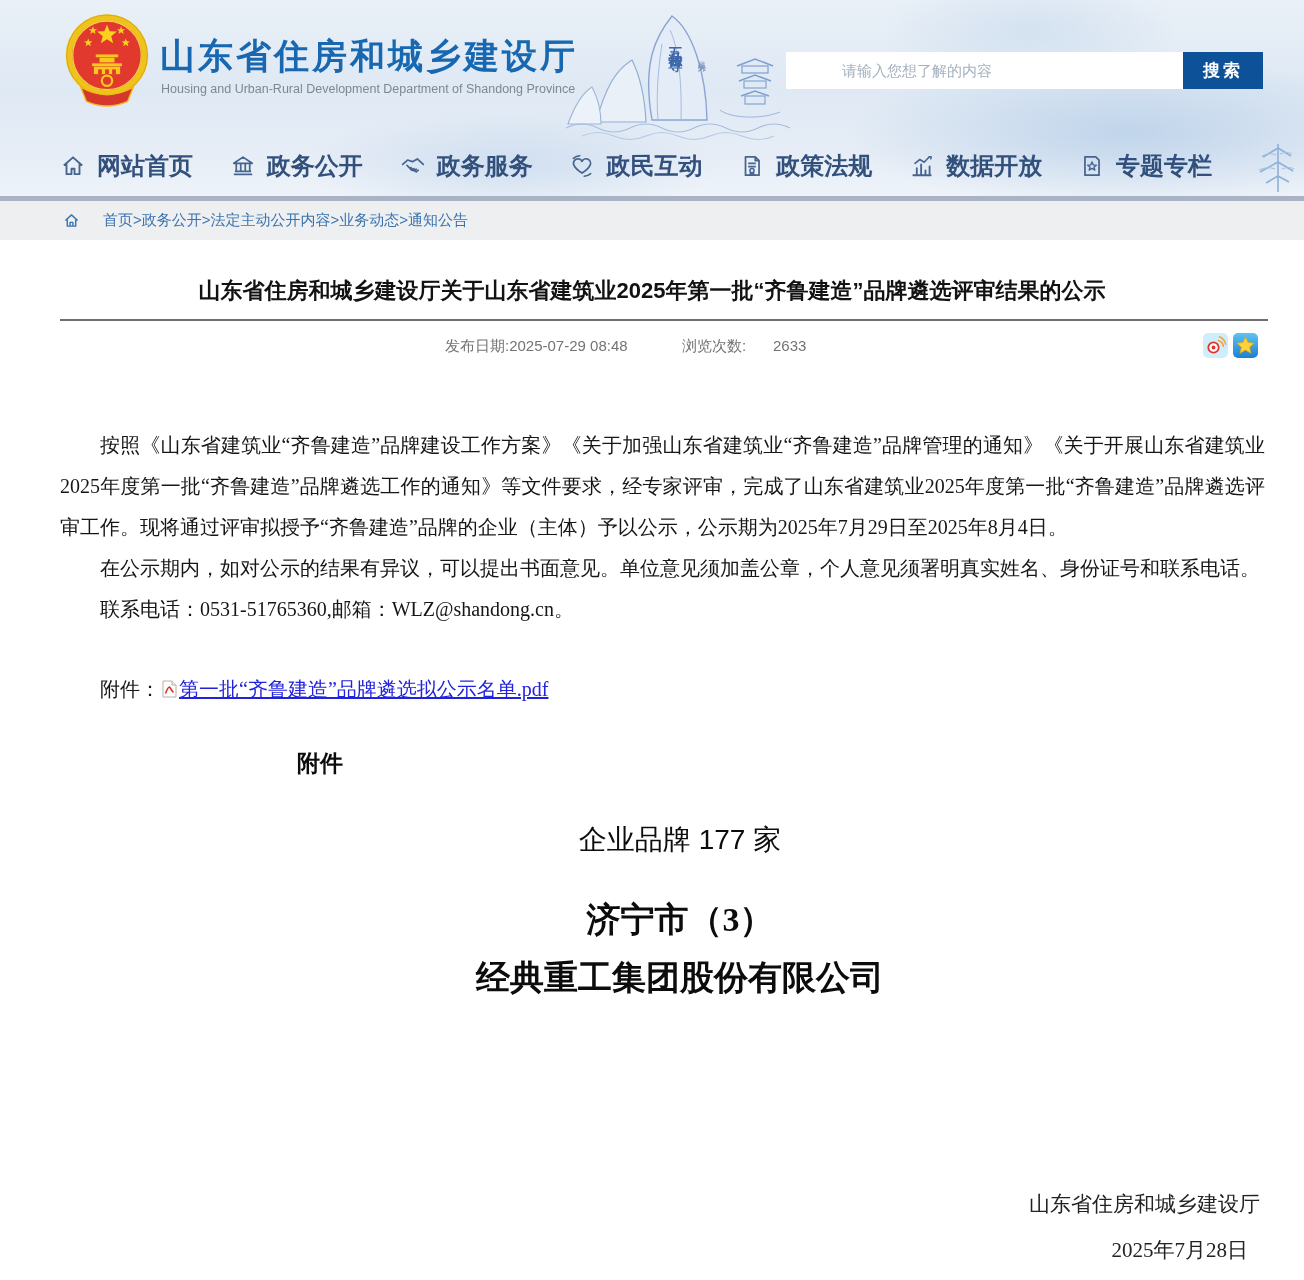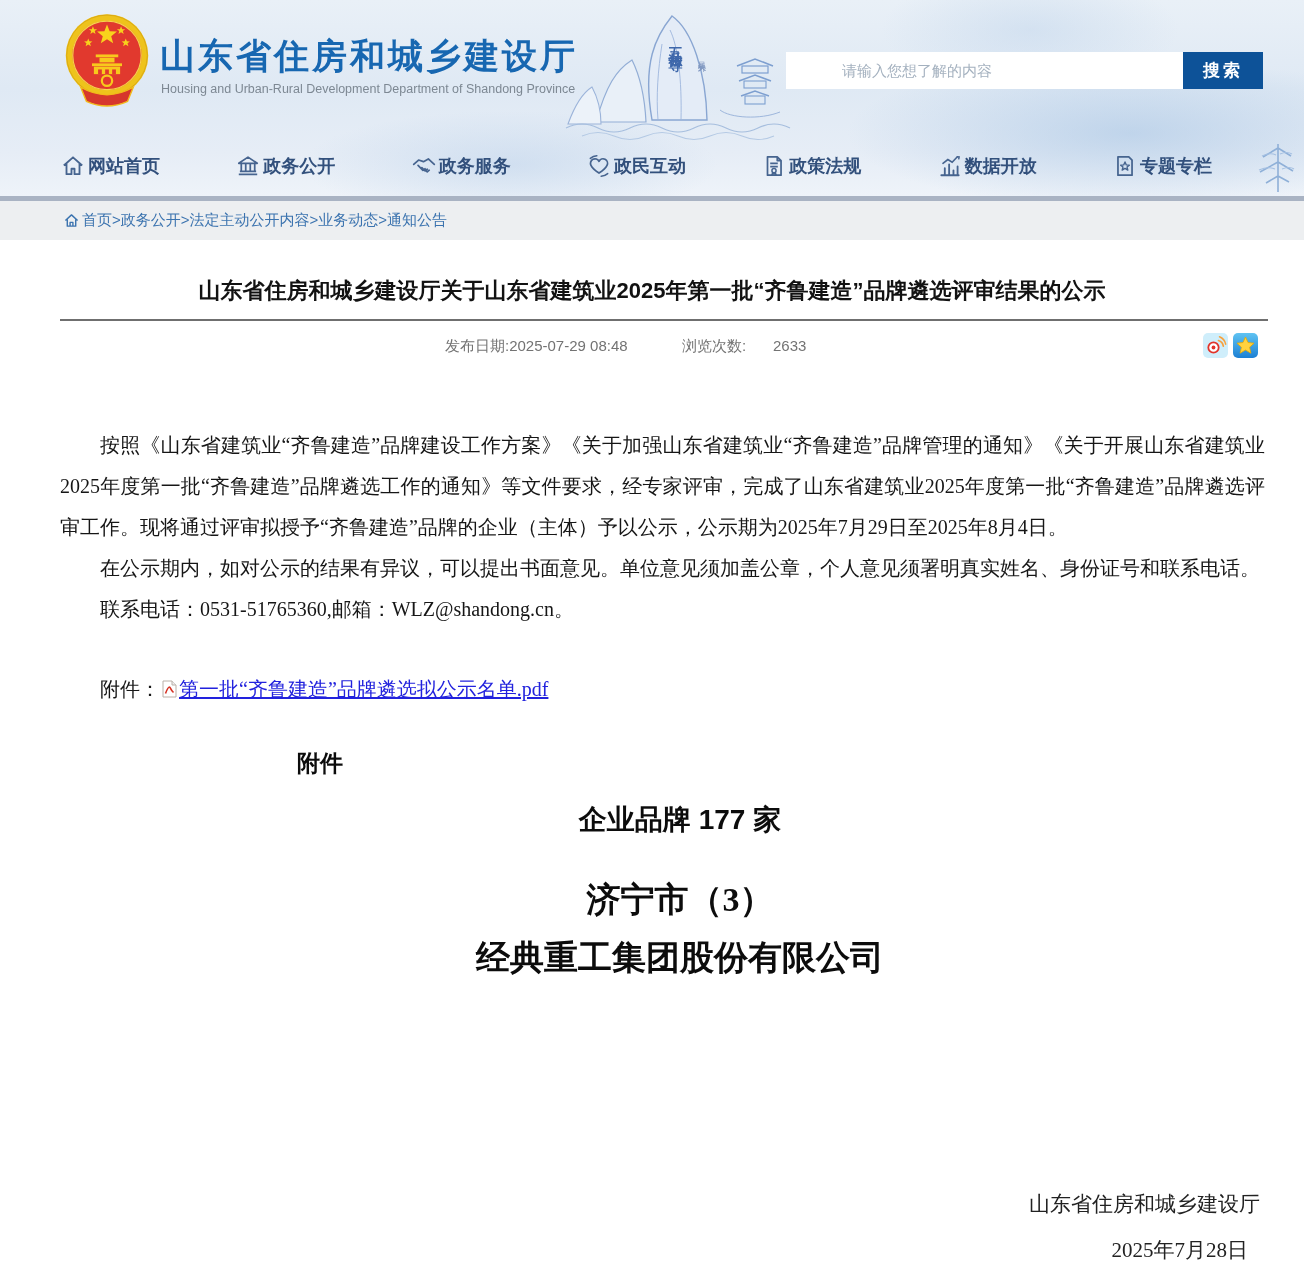--- a/index.html
+++ b/index.html
@@ -35,27 +35,27 @@
     background:#fff;border:none;outline:none;padding:0 10px 0 56px;font-size:15px;color:#333;
     font-family:"Liberation Sans",sans-serif;}
   .search-input::placeholder{color:#a4b1bf;}
   .search-icon{position:absolute;left:17px;top:7px;width:23px;height:23px;}
   .search-btn{position:absolute;left:397px;top:0;width:80px;height:37px;background:#0d5298;
     border:none;color:#fff;font-size:17px;font-weight:bold;letter-spacing:3px;cursor:pointer;
     font-family:"Liberation Sans",sans-serif;}
 
   .nav{position:absolute;left:60px;top:142px;width:1152px;height:48px;
     display:flex;justify-content:space-between;align-items:center;}
-  .nav-item{display:flex;align-items:center;gap:2px;color:#32507c;font-size:18px;
+  .nav-item{display:flex;align-items:center;gap:11px;color:#32507c;font-size:24px;
     font-weight:bold;cursor:pointer;white-space:nowrap;}
   .nav-item svg{display:block;}
 
   .nav-band{width:1304px;height:5px;background:#a9b3c3;}
   .breadcrumb-bar{width:1304px;height:39px;background:#edeff1;display:flex;align-items:center;}
-  .breadcrumb{display:flex;align-items:center;gap:3px;margin-left:64px;font-size:15px;color:#3b73af;cursor:pointer;}
+  .breadcrumb{display:flex;align-items:center;gap:24px;margin-left:64px;font-size:15px;color:#3b73af;cursor:pointer;}
 
   
   .article-title{margin:36px 60px 0 60px;text-align:center;font-size:22px;font-weight:bold;
     color:#121212;line-height:30px;}
   .title-rule{margin:13px 36px 0 60px;height:0;border-top:2px solid #6f6f6f;}
   .meta-row{position:relative;height:46px;margin-left:60px;margin-right:40px;font-size:15px;color:#737373;}
   .meta-row .m-pub{position:absolute;left:385px;top:16px;}
   .meta-row .m-viewslabel{position:absolute;left:622px;top:16px;}
   .meta-row .m-viewscount{position:absolute;left:713px;top:16px;}
   .share-icon{position:absolute;top:12px;width:25px;height:25px;border-radius:5px;cursor:pointer;}
@@ -68,21 +68,21 @@
 
   .attach-row{margin:44px 39px 0 60px;padding-left:2em;font-family:"Liberation Serif",serif;
     font-size:20px;line-height:30px;color:#161616;display:flex;align-items:center;}
   .attach-link{color:#2222dd;text-decoration:underline;cursor:pointer;display:flex;align-items:center;}
   .pdf-icon{margin:0 2px 0 2px;}
 
   
   .doc{margin:46px 0 0 240px;width:880px;font-family:"Liberation Serif",serif;color:#0c0c0c;}
   .doc-label{padding-left:57px;font-size:23px;line-height:28px;font-weight:bold;}
   .doc-title{margin-top:33px;text-align:center;font-size:35px;line-height:40px;font-weight:bold;letter-spacing:1px;}
-  .doc-sub{margin-top:24px;text-align:center;font-size:28px;line-height:36px;font-weight:bold;
+  .doc-sub{margin-top:44px;text-align:center;font-size:28px;line-height:36px;font-weight:normal;
     font-family:"Liberation Sans",sans-serif;}
   .doc-city{margin-top:41px;text-align:center;font-size:34px;line-height:42px;font-weight:bold;}
   .doc-company{margin-top:14px;text-align:center;font-size:34px;line-height:46px;font-weight:bold;}
 
   .sig-org{position:absolute;top:1190px;right:44px;font-family:"Liberation Serif",serif;
     font-size:21px;color:#222;}
   .sig-date{position:absolute;top:1236px;right:56px;font-family:"Liberation Serif",serif;
     font-size:21px;color:#222;}
 </style>
 </head>

